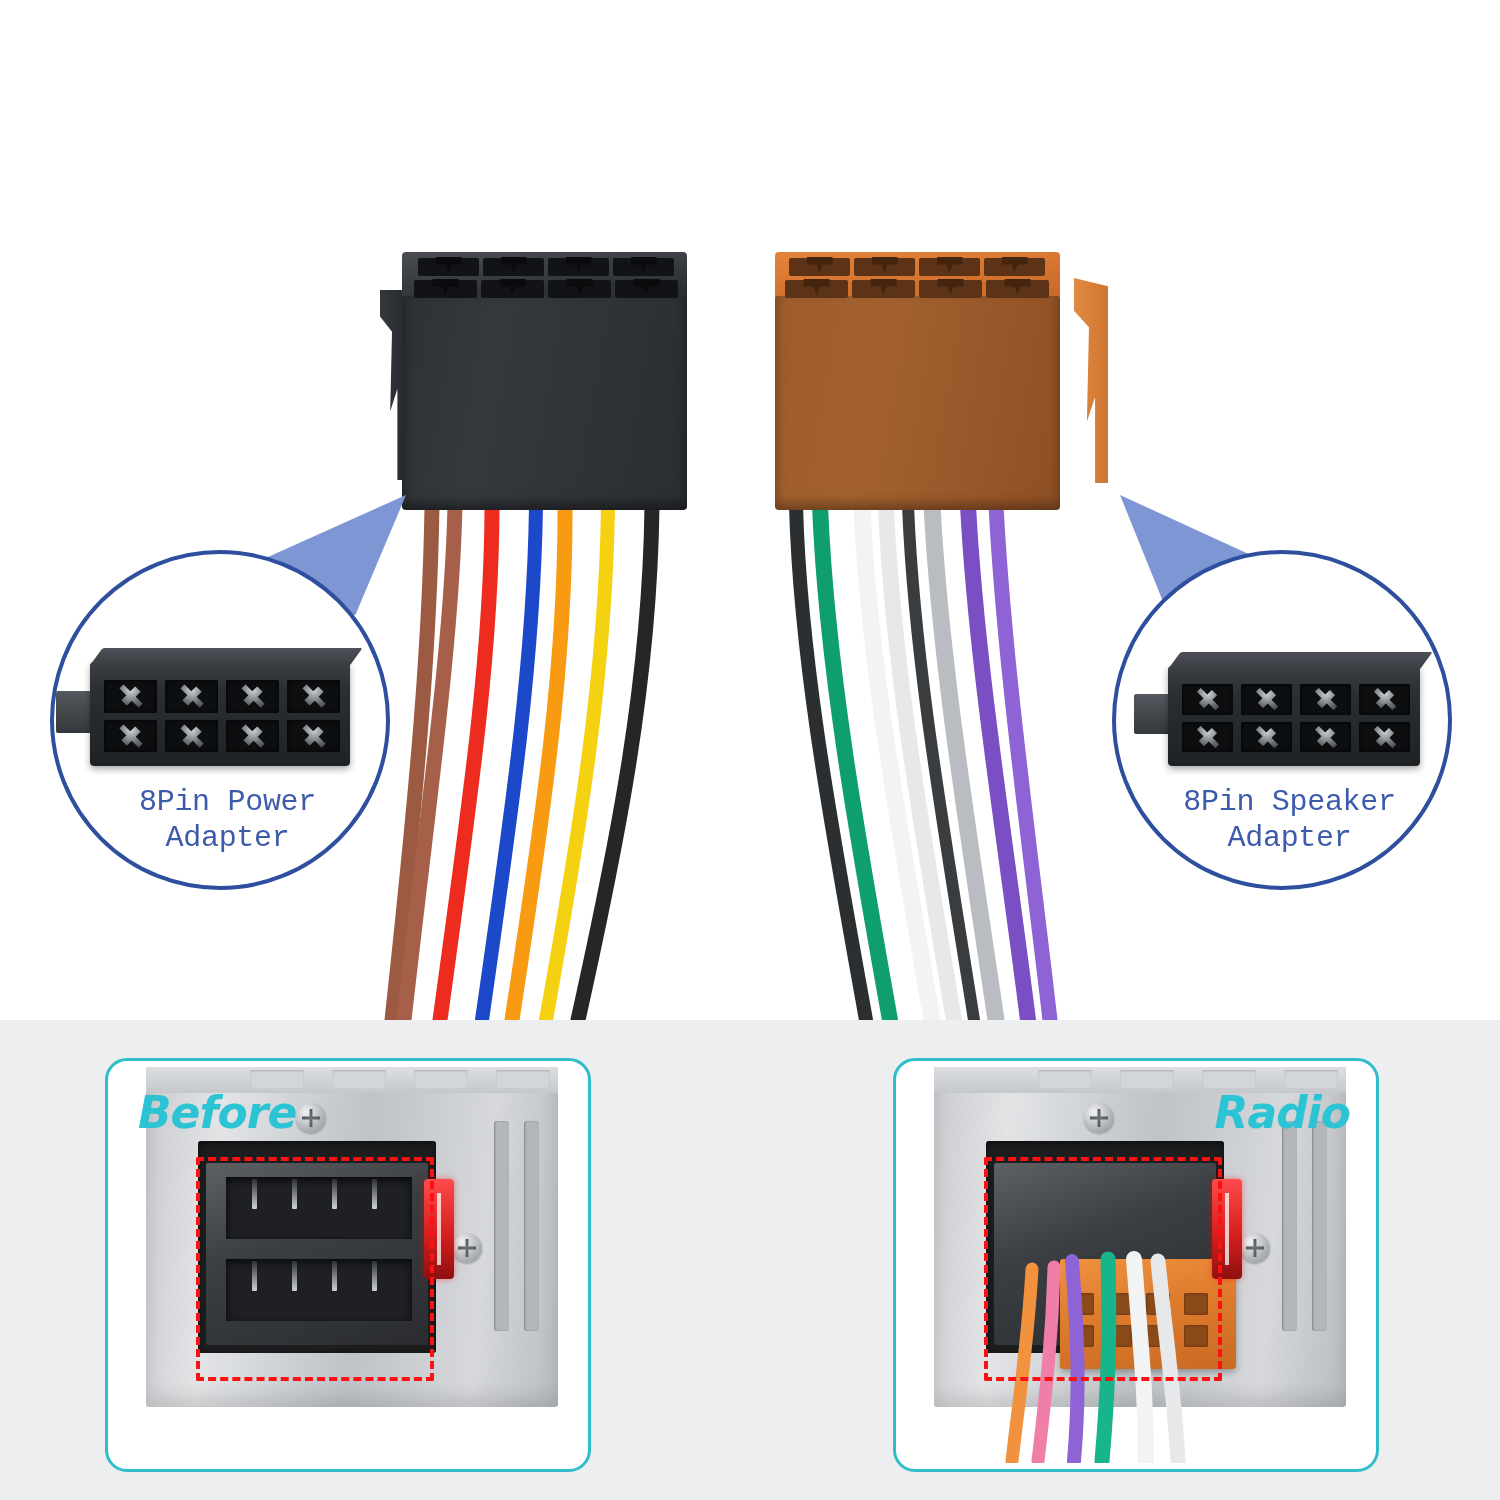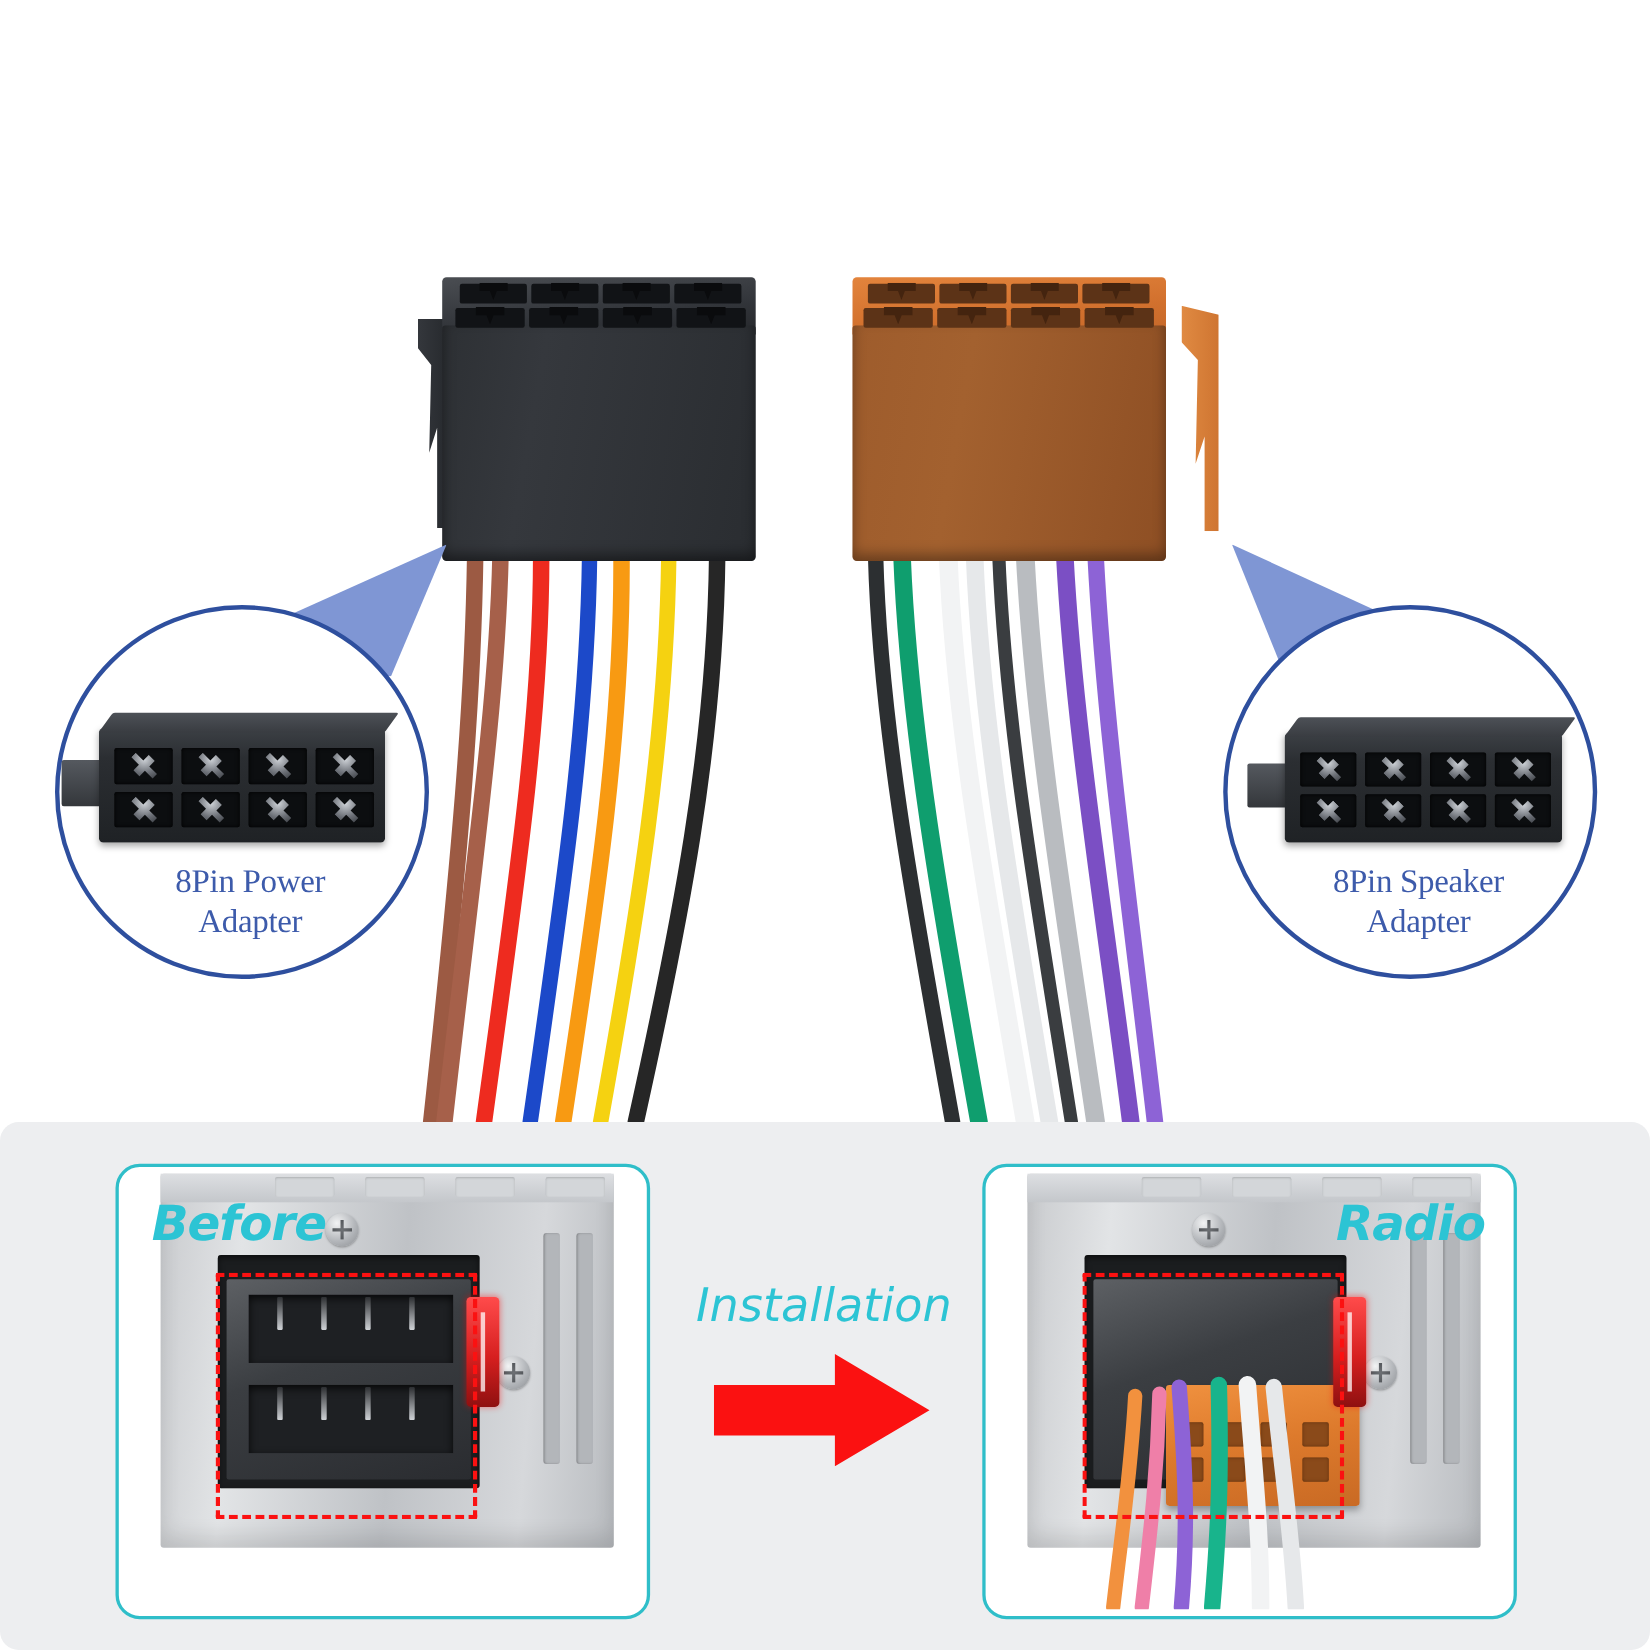--- a/index.html
+++ b/index.html
@@ -78,21 +78,21 @@
   
   .wires{position:absolute;left:0;top:0;width:1500px;height:1020px;pointer-events:none;}
 
   
   .callout{position:absolute;width:340px;height:340px;border-radius:50%;
     border:4px solid #2e4f9e;background:#fff;box-sizing:border-box;}
   #callout-power{left:50px;top:550px;}
   #callout-speaker{left:1112px;top:550px;}
   .callout-label{
     position:absolute;left:15px;right:0;bottom:30px;text-align:center;
-    font-family:Liberation Serif, serif;
+    font-family:Liberation Mono, monospace;
     font-size:30px;line-height:36px;font-weight:500;color:#3d5bab;
     letter-spacing:-.3px;
     margin-top:32px;
   }
   .pointer{position:absolute;width:0;height:0;}
   #pointer-power{
     left:176px;top:495px;width:230px;height:120px;
     background:#7f96d4;
     clip-path:polygon(100% 0, 0 86%, 78% 100%);
   }
@@ -116,21 +116,21 @@
   .mini .mcell::after{
     content:"";position:absolute;left:50%;top:50%;width:52%;height:62%;
     transform:translate(-50%,-50%) rotate(45deg);
     background:radial-gradient(circle at 35% 30%,#cfd3d8,#6c7077 55%,#2f3237 100%);
     clip-path:polygon(36% 0,64% 0,64% 36%,100% 36%,100% 64%,64% 64%,64% 100%,36% 100%,36% 64%,0 64%,0 36%,36% 36%);
   }
   .mini .mtab{position:absolute;left:-34px;top:28%;width:36px;height:40%;
     background:linear-gradient(180deg,#55595f,#34373b);border-radius:2px;}
 
   
-  .bottom{position:absolute;left:0;top:1020px;width:1500px;height:480px;background:#edeef0;border-radius:17px;}
+  .bottom{position:absolute;left:0;top:1020px;width:1500px;height:480px;background:#edeef0;}
   .panel{position:absolute;top:38px;width:480px;height:408px;
     border:3px solid #2fbec9;border-radius:22px;background:#fff;overflow:hidden;}
   #panel-before{left:105px;}
   #panel-after{left:893px;}
   .panel-label{
     position:absolute;z-index:6;
     font-family:"DejaVu Sans",sans-serif;
     font-style:italic;font-weight:bold;font-size:44px;color:#2cc4d4;
     letter-spacing:-1px;
   }
@@ -379,26 +379,20 @@
                 <div class="pin" style="left:146px;top:2px;"></div>
               </div>
             </div>
           </div>
           <div class="fuse" style="left:278px;top:112px;"></div>
         </div>
       </div>
       <div class="dashbox" style="left:88px;top:96px;width:230px;height:216px;"></div>
     </div>
 
-    <div style="position:absolute;left:624px;top:142px;width:250px;height:200px;">
-      <div style="font-family:'DejaVu Sans',sans-serif;font-style:italic;font-size:42px;color:#2cc4d4;text-align:center;white-space:nowrap;">Installation</div>
-      <svg width="200" height="110" viewBox="0 0 200 110" style="margin:16px auto 0;display:block;">
-        <polygon points="0,32 110,32 110,4 196,55 110,106 110,78 0,78" fill="#fb1111"></polygon>
-      </svg>
-    </div>
 
     <div class="panel" id="panel-after">
       <div class="panel-label" id="label-after">Radio</div>
       <div class="radio">
         <div class="chassis">
           <div class="toplip"></div>
           <div class="vent" style="left:104px;"></div>
           <div class="vent" style="left:186px;"></div>
           <div class="vent" style="left:268px;"></div>
           <div class="vent" style="left:350px;"></div>

